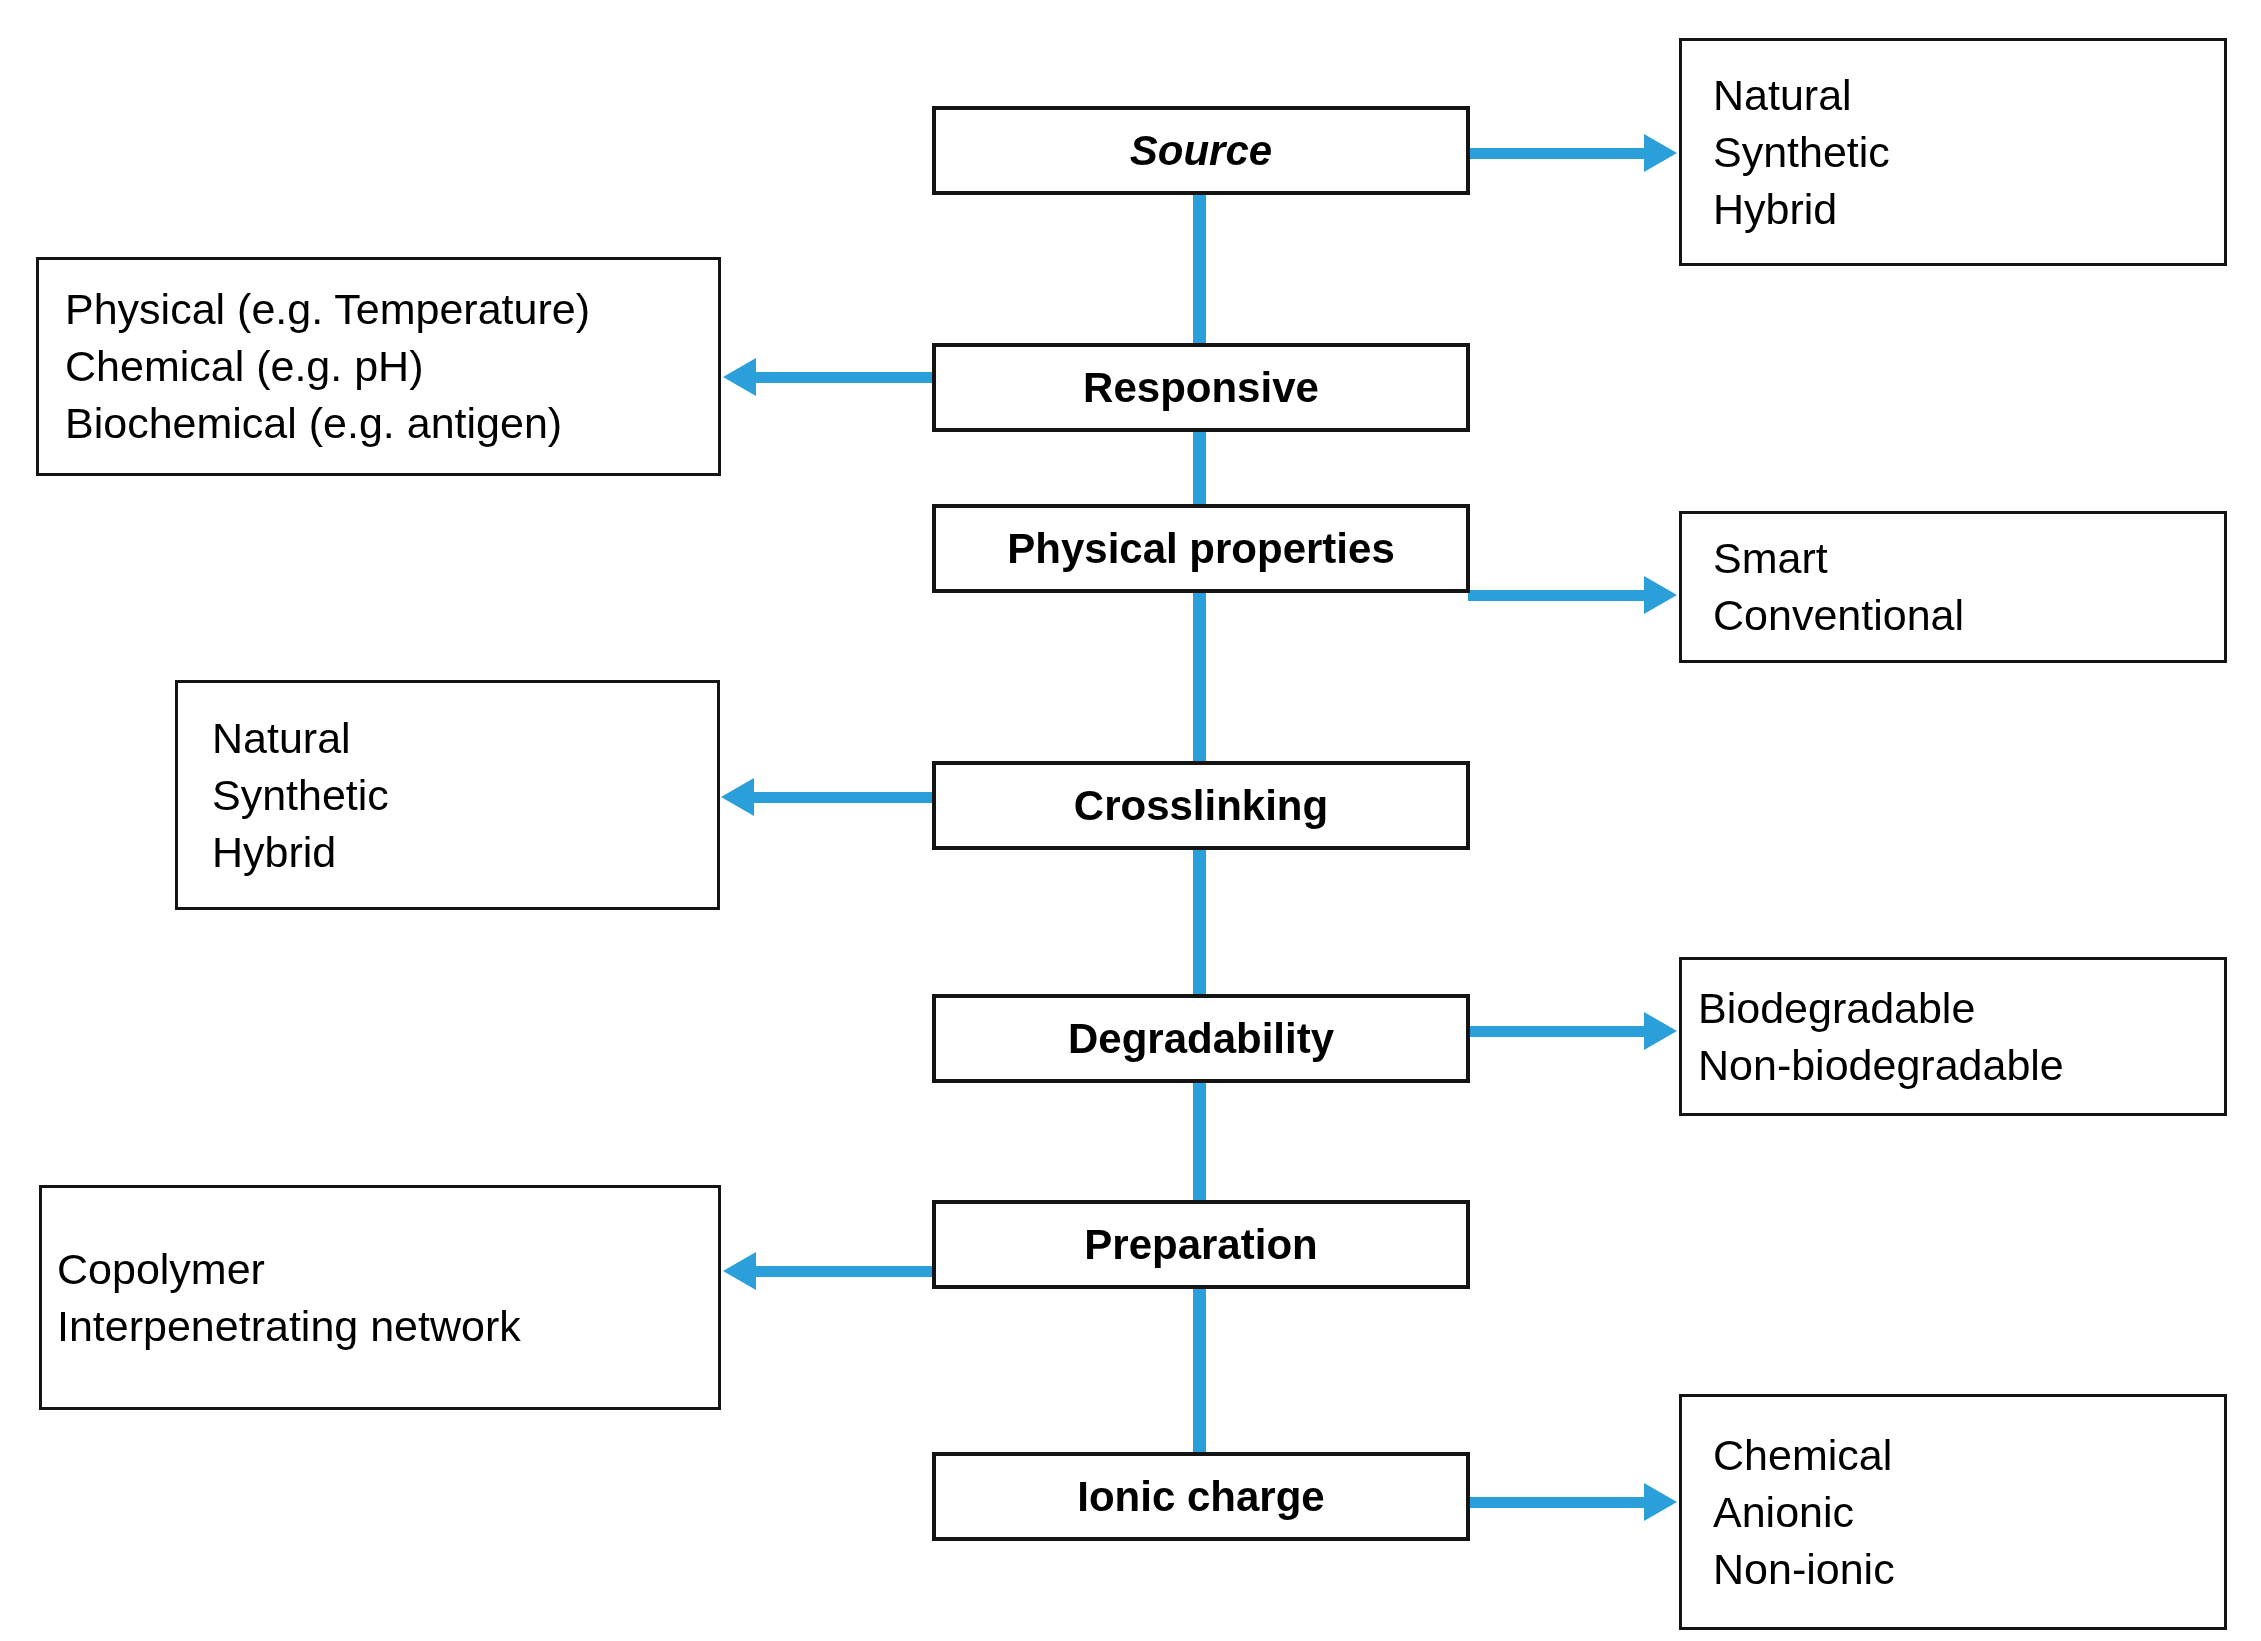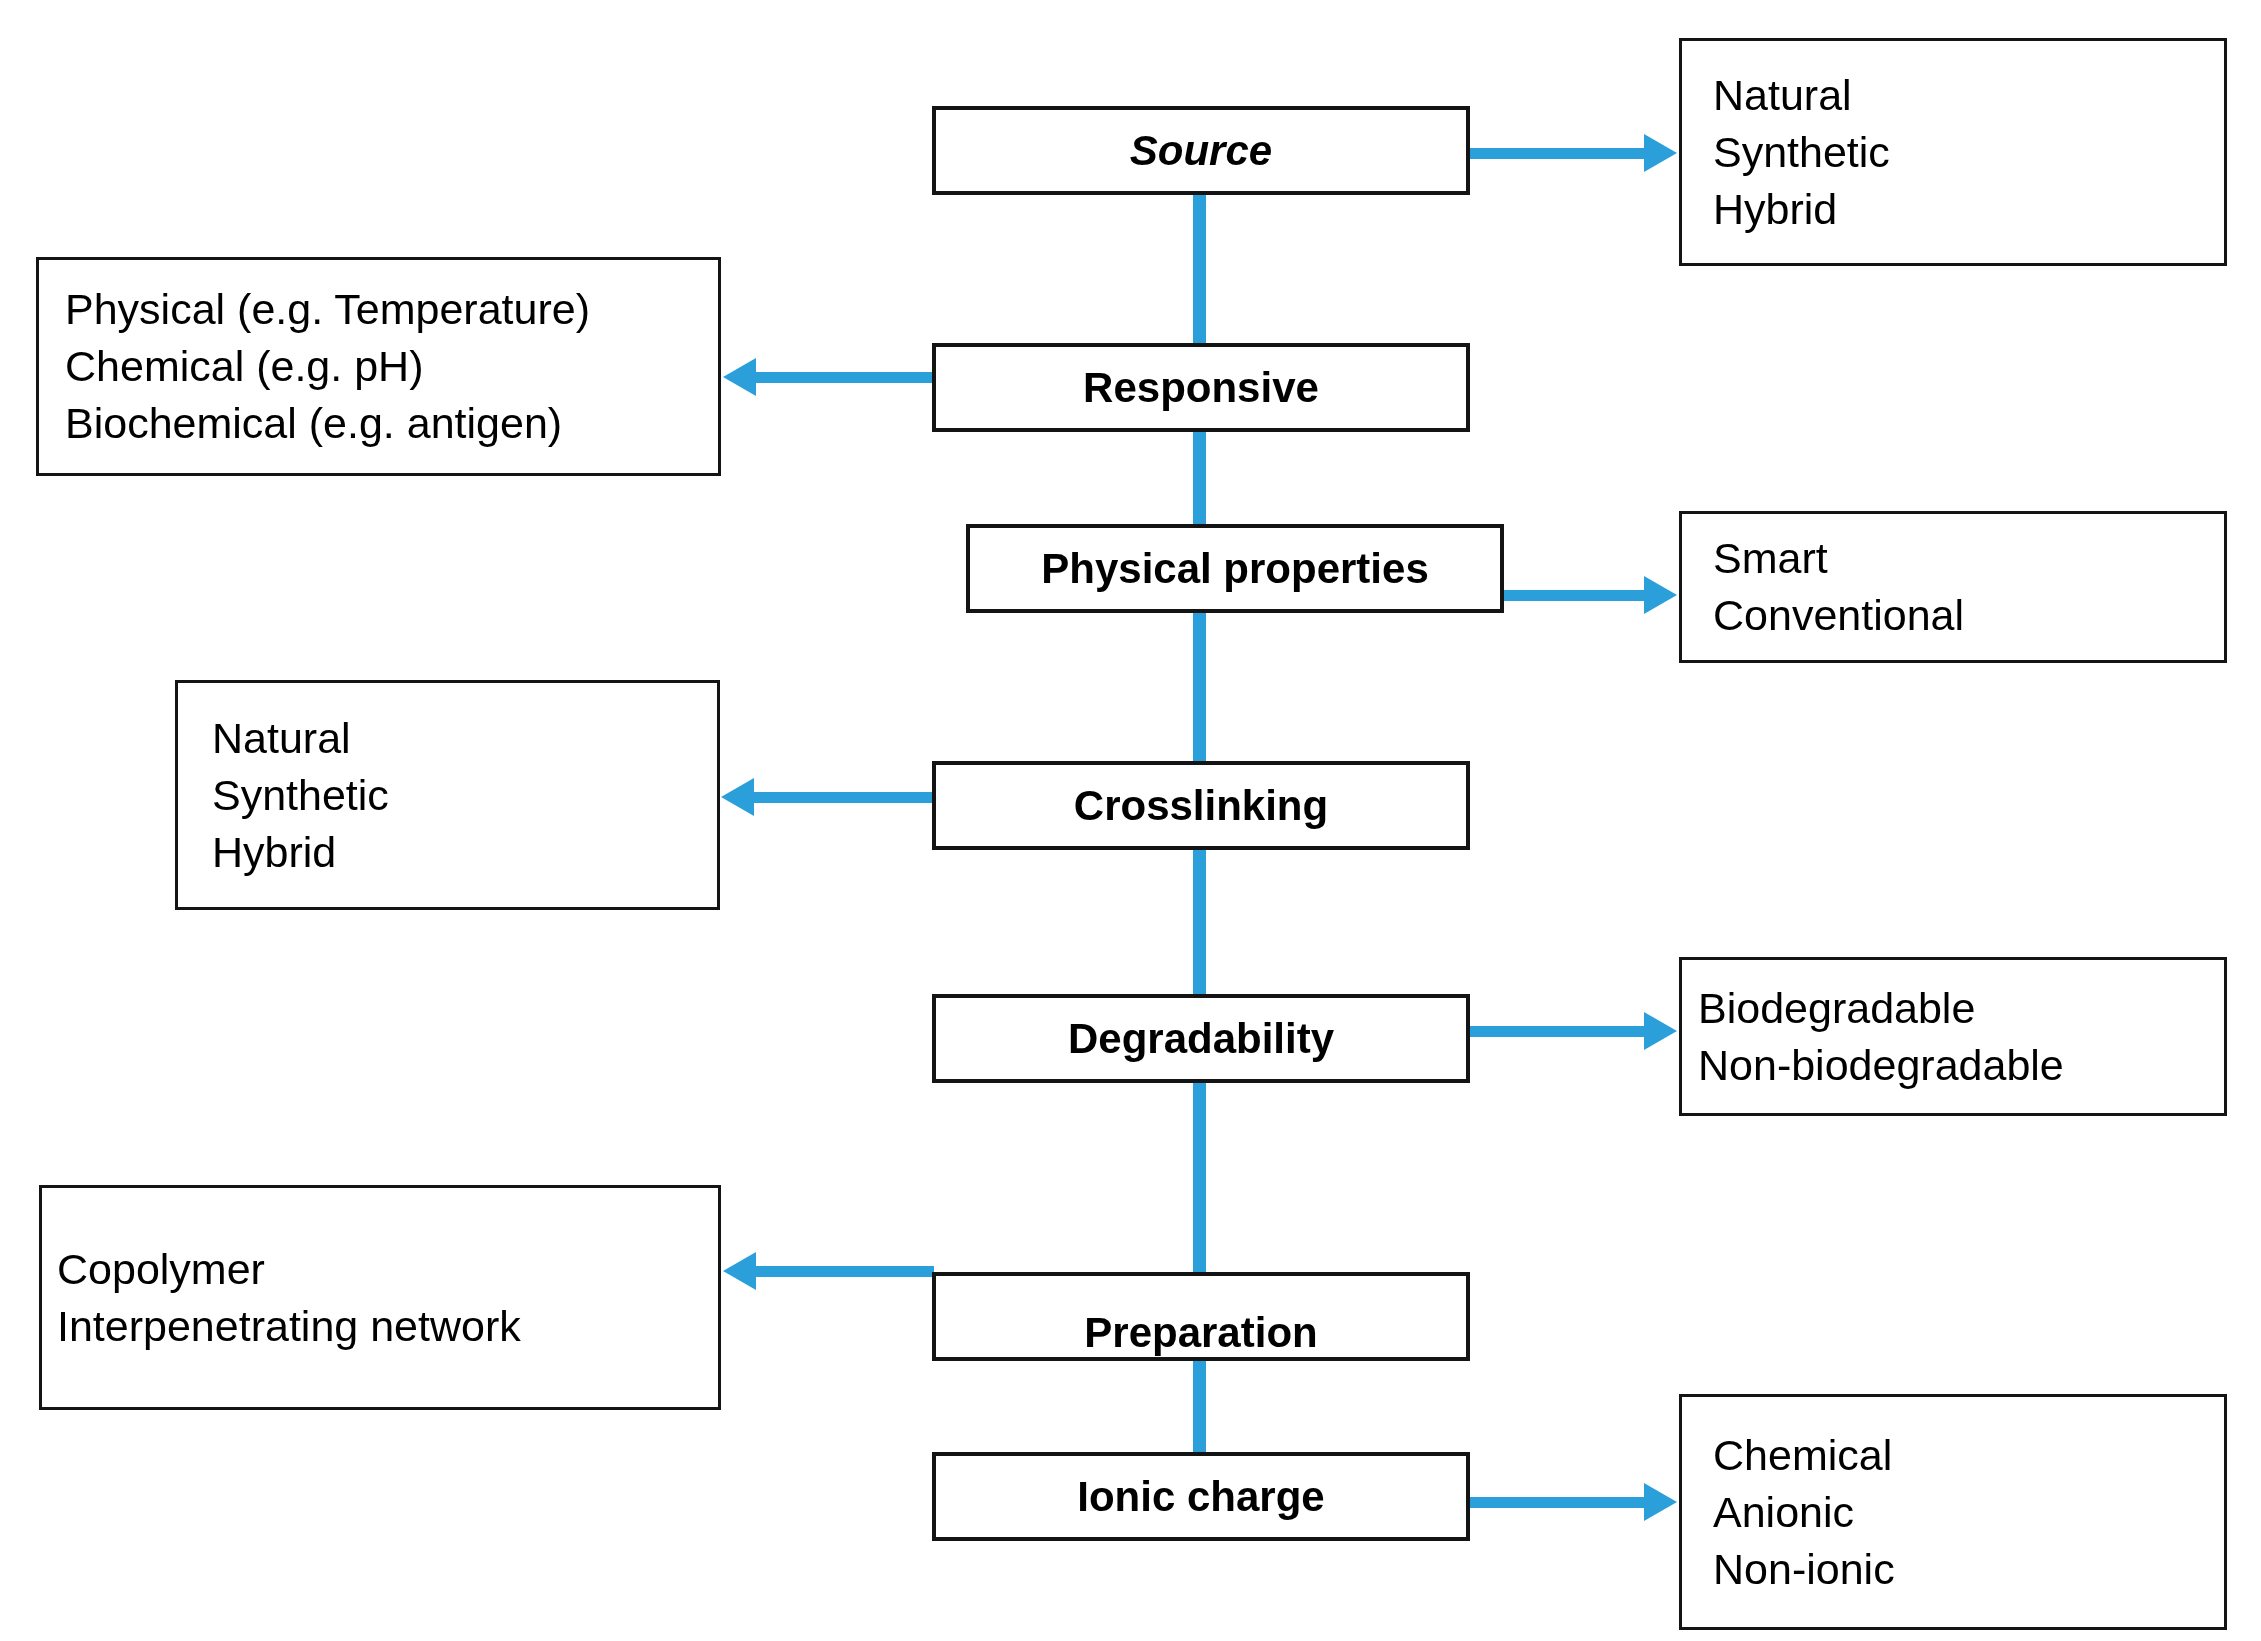--- a/index.html
+++ b/index.html
@@ -33,24 +33,24 @@
     display:flex;align-items:center;justify-content:center;
     z-index:2;
   }
   .clabel{
     font-size:42px;font-weight:bold;
     letter-spacing:0px;
     white-space:nowrap;
   }
   #cb-source{top:106px;font-style:italic;}
   #cb-responsive{top:343px;}
-  #cb-physical{top:524px;margin-left:34px;}
+  #cb-physical{top:504px;}
   #cb-crosslinking{top:761px;}
   #cb-degradability{top:994px;}
-  #cb-preparation{top:1272px;align-items:flex-end;}
+  #cb-preparation{top:1200px;}
   #cb-ionic{top:1452px;}
 
   
   .sbox{
     position:absolute;
     background:#fff;
     border:3.4px solid var(--border-col);
     box-sizing:border-box;
     display:flex;flex-direction:column;justify-content:center;
     z-index:2;

